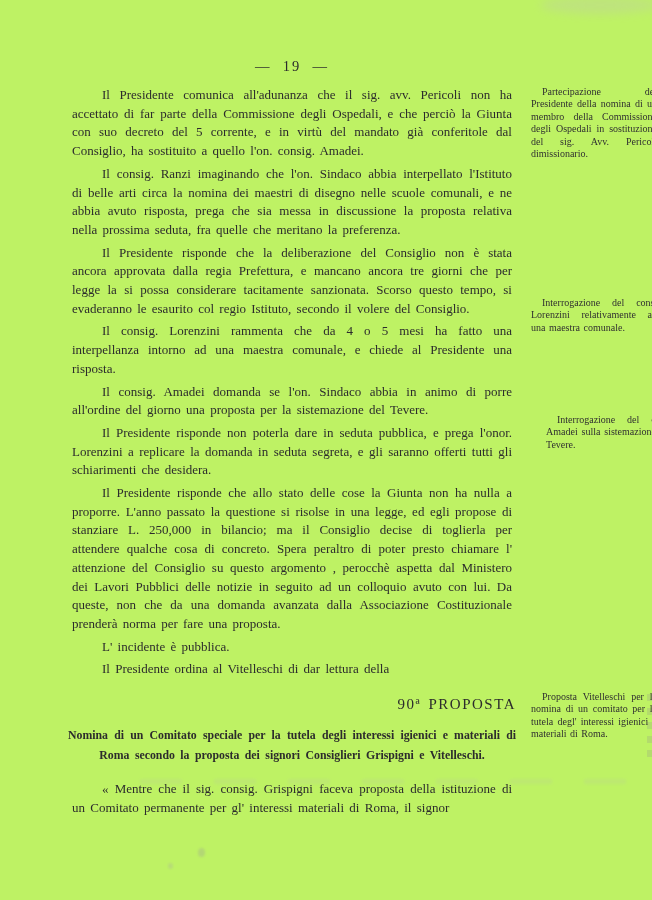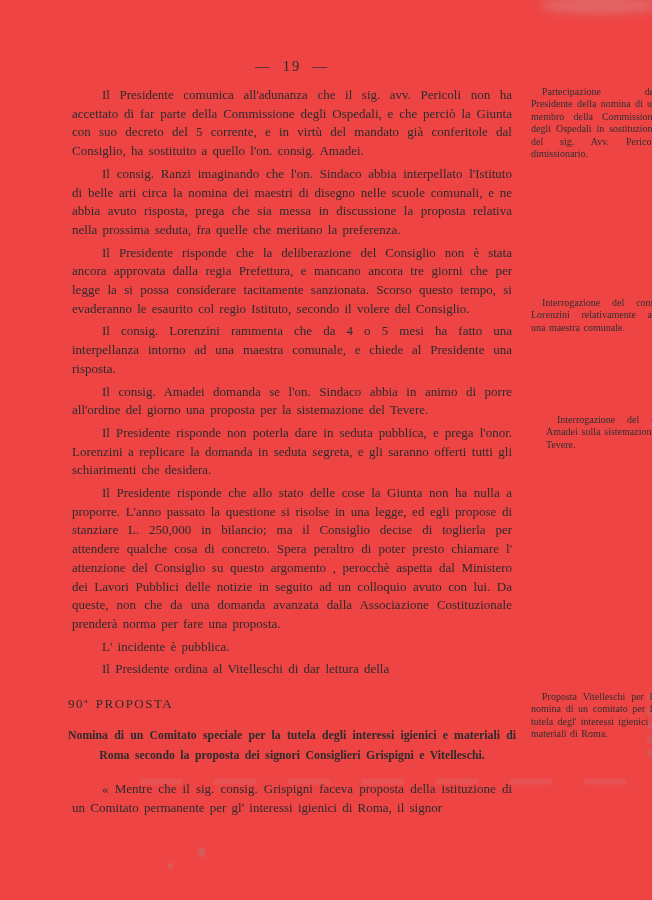--- a/index.html
+++ b/index.html
@@ -4,21 +4,21 @@
 <style>
   html, body {
     margin: 0;
     padding: 0;
     background: #ffffff;
   }
   .page {
     position: relative;
     width: 652px;
     height: 900px;
-    background: #ef4444;
+    background: #bef264;
     font-family: "Liberation Serif", serif;
     color: #2c2c2c;
     overflow: hidden;
   }
   
   .artifact { position: absolute; pointer-events: none; }
   .artifact-top-right {
     top: -4px; right: -8px; width: 120px; height: 18px;
     background: #bfbfbf; opacity: .28; filter: blur(5px); border-radius: 50%;
   }
@@ -57,23 +57,23 @@
     line-height: 18.7px;
     text-align: justify;
     word-spacing: 2px;
   }
   .body-par {
     margin: 4px;
     text-indent: 30px;
   }
   .heading {
     margin: 15px 0 0 0;
-    font-size: 13px;
+    font-size: 15px;
     font-weight: normal;
-    text-align: left;
+    text-align: right;
     letter-spacing: 1.5px;
     text-indent: 0;
     line-height: 20px;
   }
   .subheading {
     margin: 12px 0 15px 0;
     font-weight: bold;
     font-size: 11.8px;
     line-height: 19.5px;
     text-align: justify;
@@ -125,21 +125,21 @@
     <p class="body-par">Il Presidente risponde che la deliberazione del Consiglio non è stata ancora approvata dalla regia Prefettura, e mancano ancora tre giorni che per legge la si possa considerare tacitamente sanzionata. Scorso questo tempo, si evaderanno le esaurito col regio Istituto, secondo il volere del Consiglio.</p>
     <p class="body-par">Il consig. Lorenzini rammenta che da 4 o 5 mesi ha fatto una interpellanza intorno ad una maestra comunale, e chiede al Presidente una risposta.</p>
     <p class="body-par">Il consig. Amadei domanda se l'on. Sindaco abbia in animo di porre all'ordine del giorno una proposta per la sistemazione del Tevere.</p>
     <p class="body-par">Il Presidente risponde non poterla dare in seduta pubblica, e prega l'onor. Lorenzini a replicare la domanda in seduta segreta, e gli saranno offerti tutti gli schiarimenti che desidera.</p>
     <p class="body-par">Il Presidente risponde che allo stato delle cose la Giunta non ha nulla a proporre. L'anno passato la questione si risolse in una legge, ed egli propose di stanziare L. 250,000 in bilancio; ma il Consiglio decise di toglierla per attendere qualche cosa di concreto. Spera peraltro di poter presto chiamare l' attenzione del Consiglio su questo argomento , perocchè aspetta dal Ministero dei Lavori Pubblici delle notizie in seguito ad un colloquio avuto con lui. Da queste, non che da una domanda avanzata dalla Associazione Costituzionale prenderà norma per fare una proposta.</p>
     <p class="body-par">L' incidente è pubblica.</p>
     <p class="body-par">Il Presidente ordina al Vitelleschi di dar lettura della</p>
 
     <h2 class="heading">90ª PROPOSTA</h2>
     <p class="subheading">Nomina di un Comitato speciale per la tutela degli interessi igienici e materiali di Roma secondo la proposta dei signori Consiglieri Grispigni e Vitelleschi.</p>
-    <p class="body-par quote">« Mentre che il sig. consig. Grispigni faceva proposta della istituzione di un Comitato permanente per gl' interessi igienici di Roma, il signor</p>
+    <p class="body-par quote">« Mentre che il sig. consig. Grispigni faceva proposta della istituzione di un Comitato permanente per gl' interessi materiali di Roma, il signor</p>
   </div>
 
   <aside class="margin-notes">
     <p class="note mn-0">Partecipazione del Presidente della nomina di un membro della Commissione degli Ospedali in sostituzione del sig. Avv. Pericoli dimissionario.</p>
     <p class="note mn-2">Interrogazione del cons. Lorenzini relativamente ad una maestra comunale.</p>
     <p class="note mn-3">Interrogazione del cons. Amadei sulla sistemazione del Tevere.</p>
     <p class="note mn-4">Proposta Vitelleschi per la nomina di un comitato per la tutela degl' interessi igienici e materiali di Roma.</p>
   </aside>
 
 </div>

